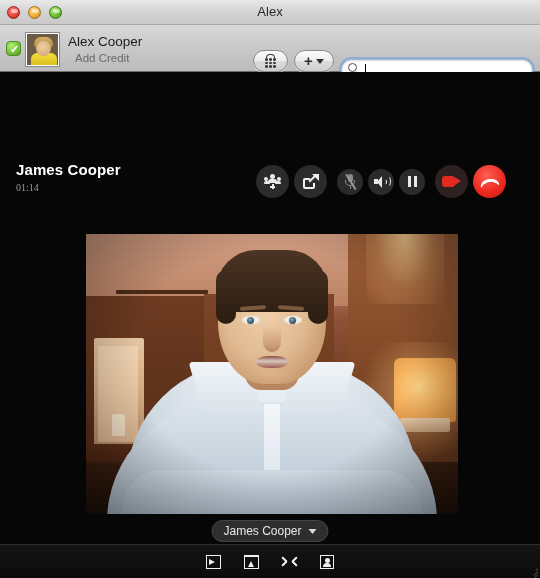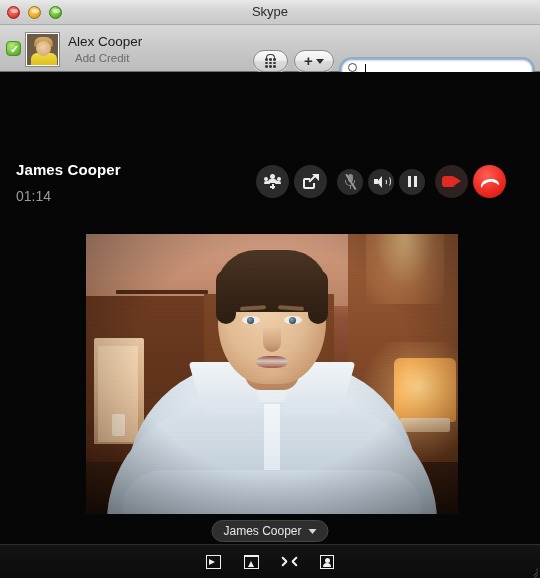--- a/index.html
+++ b/index.html
@@ -295,24 +295,24 @@
     left: 16px;
     top: 89px;
     font-size: 15px;
     font-weight: bold;
     color: #ffffff;
     letter-spacing: 0.1px;
   }
   .peer-timer {
     position: absolute;
     left: 16px;
-    top: 116px;
-    font-size: 14px;
+    top: 110px;
+    font-size: 10px;
     color: #9b9b9b;
-    font-family: Liberation Sans, sans-serif;
+    font-family: Liberation Serif, serif;
   }
   .controls {
     position: absolute;
     top: 93px;
     left: 256px;
     display: flex;
     align-items: center;
   }
   .cbtn {
     border-radius: 50%;
@@ -774,21 +774,21 @@
 <body>
 
 <div id="app">
 
   <div class="titlebar">
     <div class="traffic">
       <div class="light red"></div>
       <div class="light yellow"></div>
       <div class="light green"></div>
     </div>
-    <div class="win-title">Skype</div>
+    <div class="win-title">Alex</div>
   </div>
 
   <div class="toolbar">
 
     <div class="status-badge">
       <div class="sb-circle">
           <div class="sb-check">✓</div>
         </div>
     </div>
 

